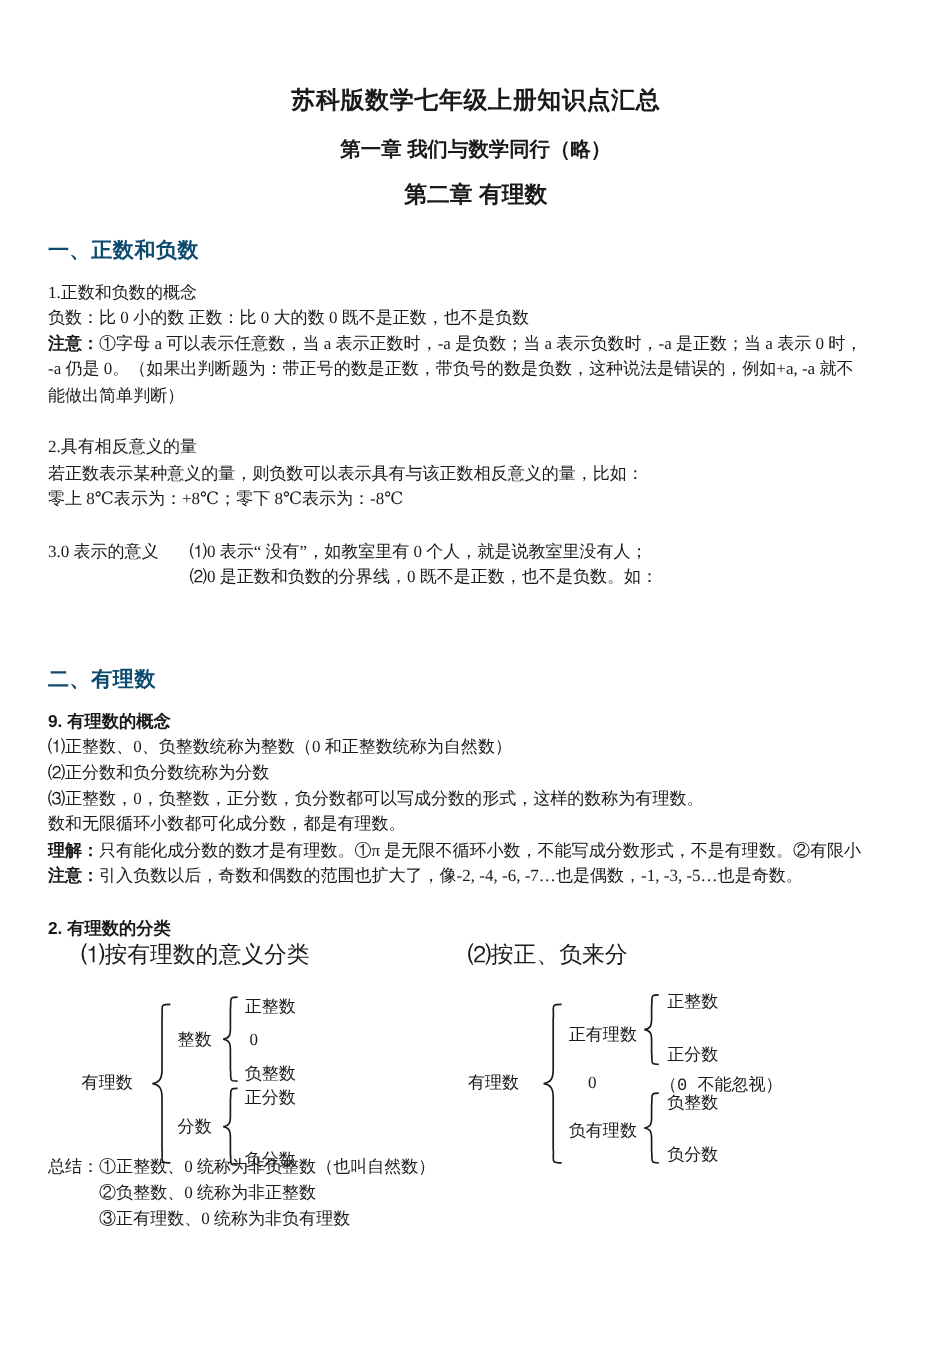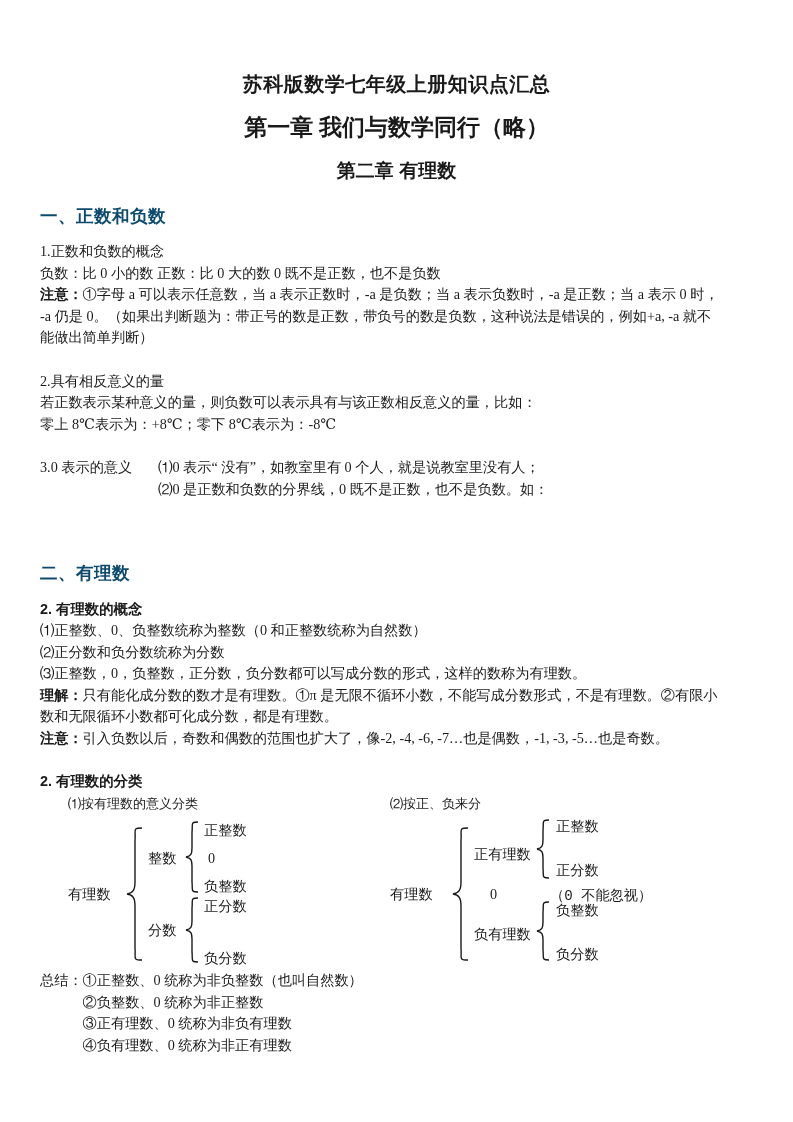--- a/index.html
+++ b/index.html
@@ -30,23 +30,23 @@
   }
   .doc-title {
     font-family: "Liberation Sans", "DejaVu Sans", sans-serif;
     font-weight: bold;
     font-size: 20px;
     letter-spacing: 0.5px;
     margin: 0 0 17px 0;
     line-height: 1.25;
   }
   .chapter-one {
-    font-family: Liberation Serif, serif;
-    font-weight: bold;
-    font-size: 23px;
+    font-family: Liberation Sans, sans-serif;
+    font-weight: bold;
+    font-size: 17px;
     margin: 0 0 16px 0;
     line-height: 1.25;
   }
   .chapter-two {
     font-family: "Liberation Sans", "DejaVu Sans", sans-serif;
     font-weight: bold;
     font-size: 19px;
     margin: 0 0 0 0;
     line-height: 1.25;
   }
@@ -97,23 +97,23 @@
     margin-top: 2px;
   }
   .diagram {
     position: absolute;
     top: 0;
   }
   .diagram.left  { left: 28px;  }
   .diagram.right { left: 350px; }
 
   .diag-caption {
-    font-size: 13px;
+    font-size: 19px;
     line-height: 20px;
-    margin: 0 0 4px 0;
+    margin: 0 0 20px 0;
     white-space: nowrap;
   }
 
   .tree {
     position: relative;
     height: 150px;
   }
 
   .node {
     position: absolute;
@@ -175,26 +175,26 @@
       </div>
     </div>
 
     <div class="spacer-44"></div>
     <div class="spacer-18"></div>
 
     <div class="sec-head">二、有理数</div>
 
     <div class="spacer-14"></div>
 
-    <p class="sub-head">2. 有理数的概念</p>
+    <p class="sub-head">9. 有理数的概念</p>
     <p class="p">⑴正整数、0、负整数统称为整数（0 和正整数统称为自然数）</p>
     <p class="p">⑵正分数和负分数统称为分数</p>
     <p class="p">⑶正整数，0，负整数，正分数，负分数都可以写成分数的形式，这样的数称为有理数。</p>
+    <p class="p">数和无限循环小数都可化成分数，都是有理数。</p>
     <p class="p"><span class="lbl">理解：</span><span>只有能化成分数的数才是有理数。①π 是无限不循环小数，不能写成分数形式，不是有理数。②有限小</span></p>
-    <p class="p">数和无限循环小数都可化成分数，都是有理数。</p>
     <p class="p"><span class="lbl">注意：</span><span>引入负数以后，奇数和偶数的范围也扩大了，像-2, -4, -6, -7…也是偶数，-1, -3, -5…也是奇数。</span></p>
 
     <div class="spacer-22"></div>
 
     <p class="sub-head">2. 有理数的分类</p>
 
     <div class="diagrams">
 
       <div class="diagram left">
         <p class="diag-caption">⑴按有理数的意义分类</p>
@@ -258,18 +258,17 @@
       </div>
 
     </div>
 
     <div class="summary-row">
       <div class="summary-label">总结：</div>
       <div class="summary-items">
         <p class="p">①正整数、0 统称为非负整数（也叫自然数）</p>
         <p class="p">②负整数、0 统称为非正整数</p>
         <p class="p">③正有理数、0 统称为非负有理数</p>
-        <p class="p">④负有理数、0 统称为非正有理数</p>
       </div>
     </div>
 
   </div>
 </div>
 
 </body></html>

